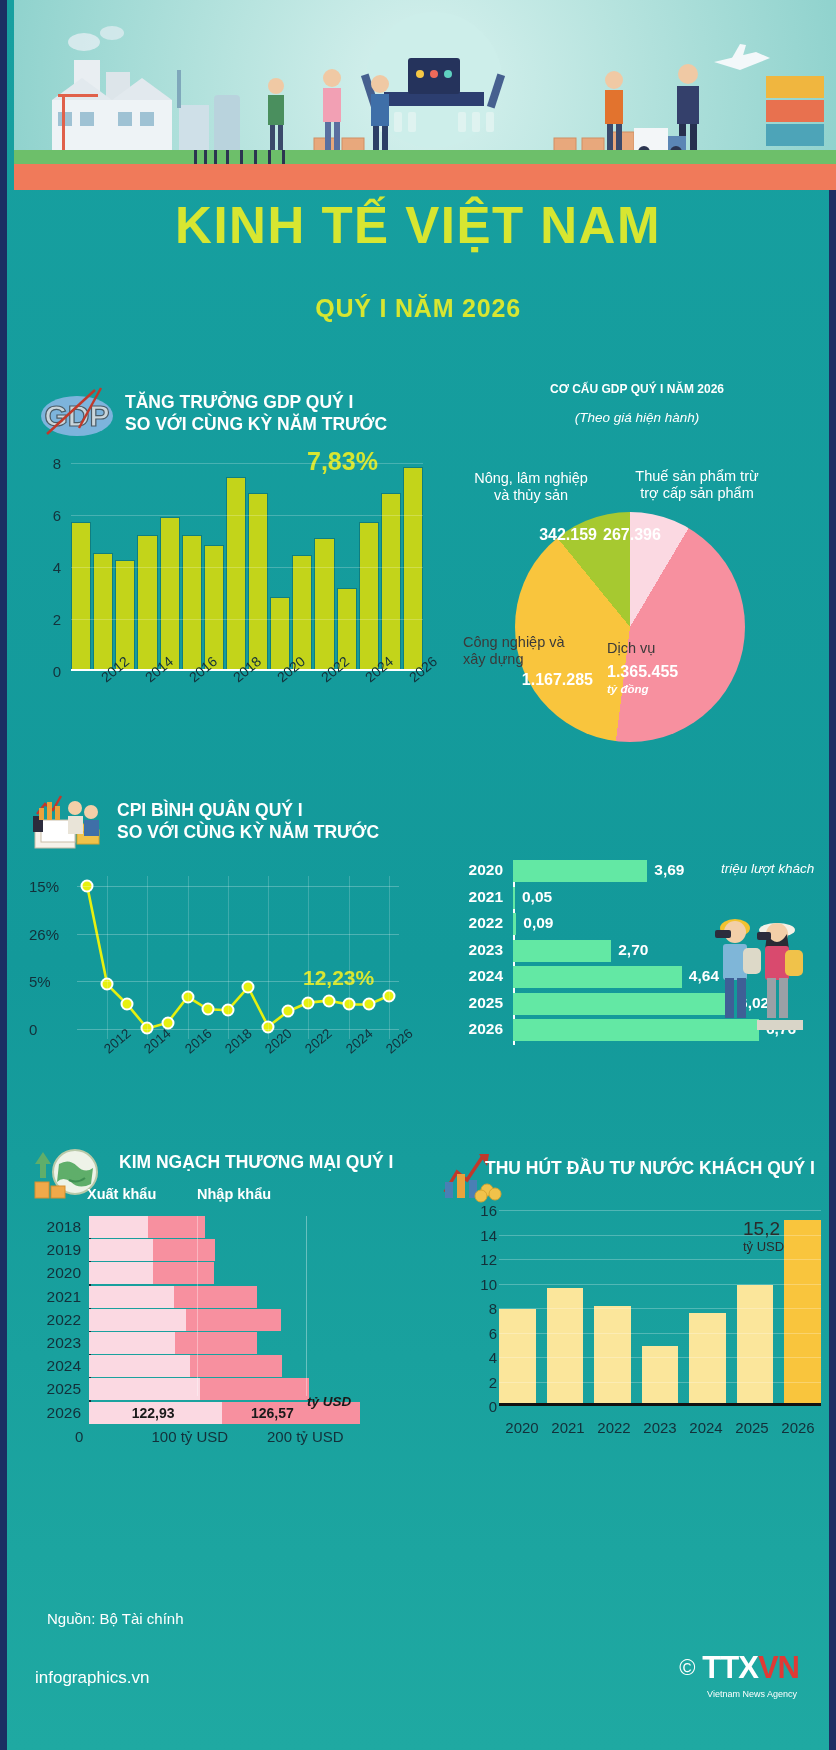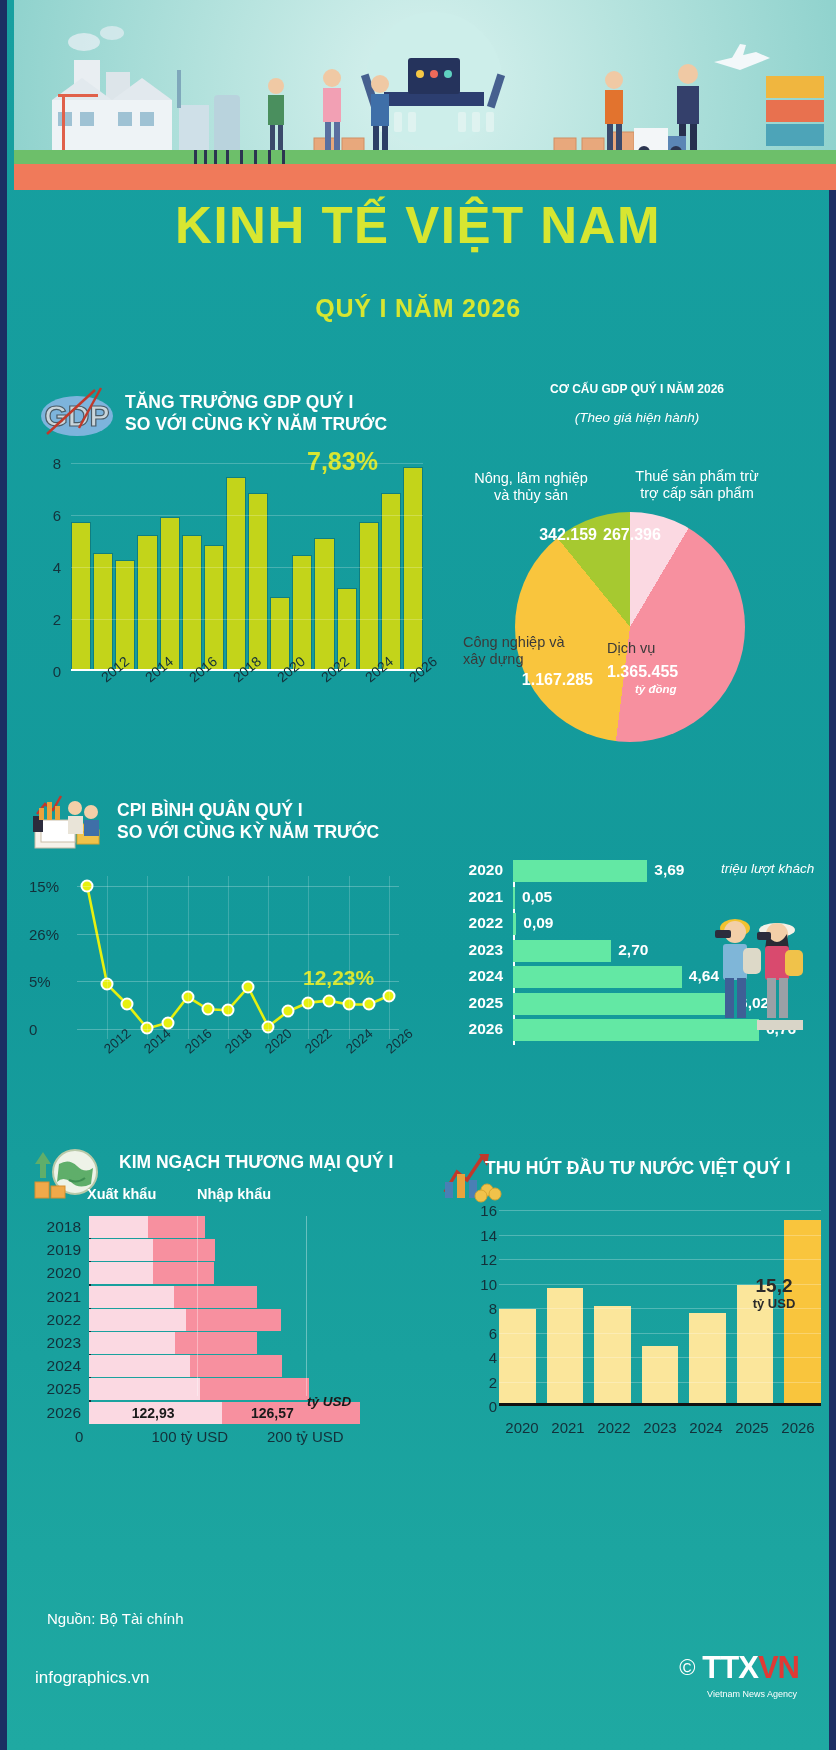--- a/index.html
+++ b/index.html
@@ -53,21 +53,21 @@
 
   
   #pie-head{left:440px;top:382px;width:380px;text-align:center;font-size:12px;}
   #pie-sub{position:absolute;left:440px;top:410px;width:380px;text-align:center;
     color:#fff;font-size:13.5px;font-style:italic;}
   #pie-wrap{position:absolute;left:508px;top:512px;width:230px;height:230px;}
   #pie-wrap .pie{width:230px;height:230px;border-radius:50%;}
   .pie-lbl{position:absolute;color:#fff;font-size:14.5px;line-height:1.2;text-align:center;}
   .pie-val{font-weight:bold;font-size:16px;}
   .pie-lbl.dark{color:#3a3a3a;}
-  .pie-unit{font-size:11.5px;font-style:italic;font-weight:bold;margin-left:28px;}
+  .pie-unit{font-size:11.5px;font-style:italic;font-weight:bold;}
 
   
   #cpi-head{left:110px;top:800px;width:330px;font-size:17.5px;}
   #cpi-chart{position:absolute;left:22px;top:870px;width:380px;height:215px;}
   .cpi-plot{position:absolute;left:48px;top:6px;right:10px;bottom:46px;}
   .cpi-ytick{position:absolute;left:0;transform:translateY(-50%);font-size:15px;color:#13303a;}
   .cpi-gridh{position:absolute;left:48px;right:10px;height:1px;background:rgba(255,255,255,.25);}
   .cpi-gridv{position:absolute;top:6px;bottom:46px;width:1px;background:rgba(255,255,255,.18);}
   .cpi-dot{position:absolute;width:13px;height:13px;border-radius:50%;
     background:#e6f00f;border:2.5px solid #fff;transform:translate(-50%,-50%);box-sizing:border-box;}
@@ -109,22 +109,22 @@
   .fdi-plot{position:absolute;left:42px;top:10px;right:6px;bottom:44px;}
   .fdi-bars{position:absolute;inset:0;display:flex;align-items:flex-end;
      justify-content:space-between;}
   .fdi-bar{width:11.4%;background:#fbe69b;}
   .fdi-bar.hl{background:#f9c53d;}
   .fdi-ytick{position:absolute;right:6px;transform:translateY(-50%);font-size:15px;color:#13303a;}
   .fdi-grid{position:absolute;left:42px;right:6px;height:1px;background:rgba(255,255,255,.25);}
   .fdi-axisline{position:absolute;left:42px;right:6px;bottom:44px;height:3px;background:#111;}
   .fdi-xlab{position:absolute;bottom:14px;font-size:15px;color:#13303a;
     transform:translateX(-50%);white-space:nowrap;}
-  #fdi-badge{position:absolute;left:736px;top:1275px;width:62px;text-align:center;
-     color:#2b2b2b;font-weight:bold;line-height:1.15;}
+  #fdi-badge{position:absolute;left:736px;top:1218px;width:62px;
+     color:#2b2b2b;font-weight:normal;line-height:1.15;}
   #fdi-badge .v{font-size:19px;}
   #fdi-badge .u{font-size:13px;}
 
   
   #source{position:absolute;left:40px;top:1610px;color:#fff;font-size:15px;}
   #site{position:absolute;left:28px;top:1668px;color:#fff;font-size:17px;}
   #logo{position:absolute;right:30px;top:1650px;display:flex;align-items:center;gap:7px;}
   #logo .c{color:#fff;font-size:22px;}
   #logo .brand{color:#fff;font-size:31px;font-weight:bold;letter-spacing:-1px;
      font-family:"Liberation Sans", sans-serif;}
@@ -504,21 +504,21 @@
   <svg style="position:absolute;left:432px;top:1148px;" width="64" height="56" viewBox="0 0 64 56">
     <polyline points="6,44 18,24 28,32 44,8" fill="none" stroke="#c0392b" stroke-width="3.4"></polyline>
     <polygon points="40,6 50,6 48,18" fill="#c0392b"></polygon>
     <rect x="6" y="34" width="8" height="16" fill="#4a7fb5"></rect>
     <rect x="18" y="26" width="8" height="24" fill="#e8a33d"></rect>
     <rect x="30" y="32" width="8" height="18" fill="#4a7fb5"></rect>
     <circle cx="48" cy="42" r="6" fill="#f0c24a" stroke="#d6a52f"></circle>
     <circle cx="56" cy="46" r="6" fill="#f0c24a" stroke="#d6a52f"></circle>
     <circle cx="42" cy="48" r="6" fill="#f0c24a" stroke="#d6a52f"></circle>
   </svg>
-  <div class="sec-head" id="fdi-head">THU HÚT ĐẦU TƯ NƯỚC VIỆT QUÝ I</div>
+  <div class="sec-head" id="fdi-head">THU HÚT ĐẦU TƯ NƯỚC KHÁCH QUÝ I</div>
   <div id="fdi-chart">
     <div class="fdi-plot">
       <div class="fdi-bars" id="fdi-bars">
           <div class="fdi-bar" style="height: 49.375%;"></div>
           <div class="fdi-bar" style="height: 60%;"></div>
           <div class="fdi-bar" style="height: 51.25%;"></div>
           <div class="fdi-bar" style="height: 30.625%;"></div>
           <div class="fdi-bar" style="height: 47.5%;"></div>
           <div class="fdi-bar" style="height: 61.875%;"></div>
           <div class="fdi-bar hl" style="height: 95%;"></div>

